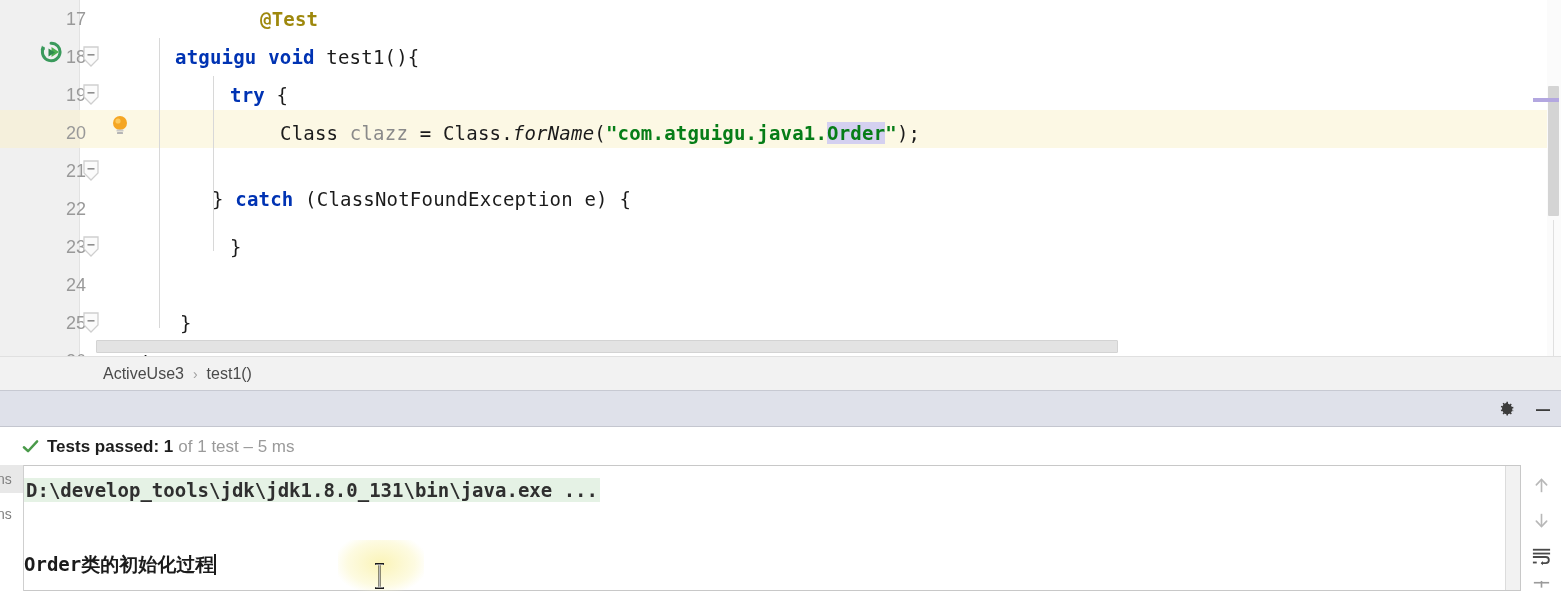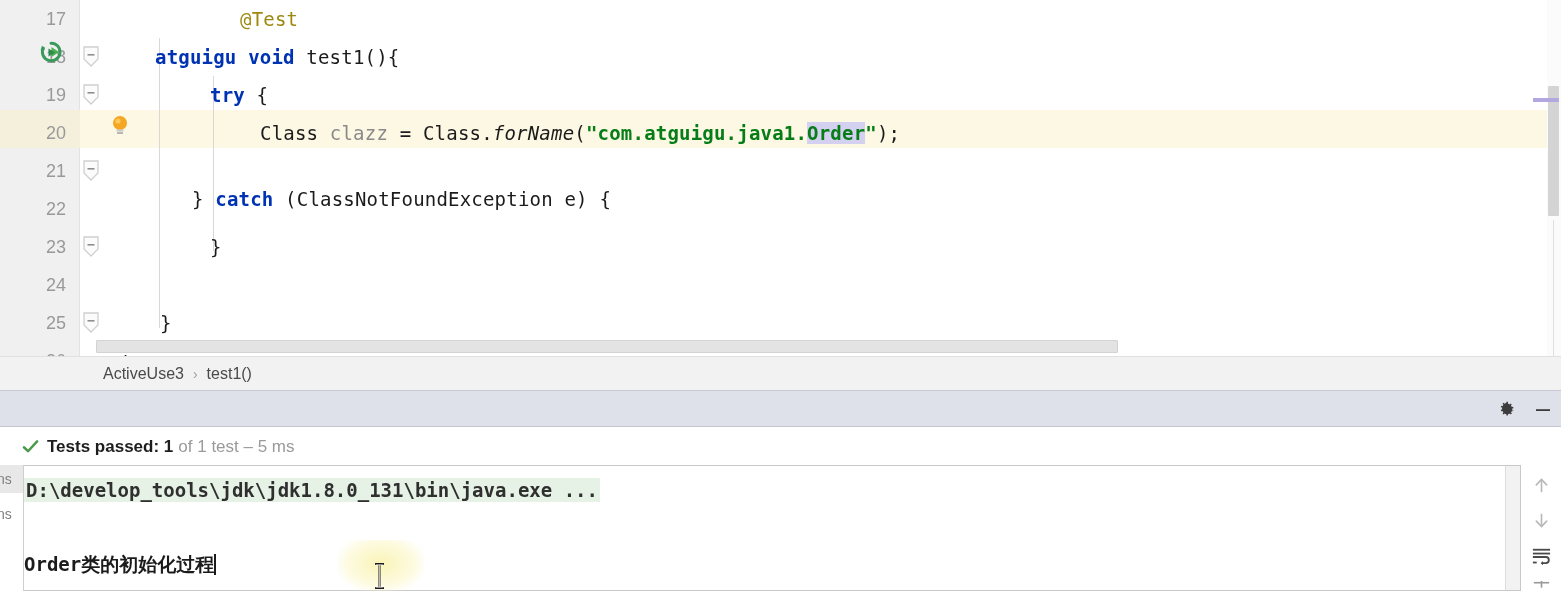--- a/index.html
+++ b/index.html
@@ -53,21 +53,21 @@
   .cur-line-gutter {
     position: absolute;
     left: 0; top: 110px;
     width: 80px; height: 38px;
     background: #f5f0dc;
   }
 
   .code-rows {
     position: absolute;
     left: 0; top: 0;
-    width: 1561px; height: 356px;
+    width: 1561px; height: 356px; padding-left: 20px;
   }
 
   .row {
     position: relative;
     height: 38px;
     line-height: 38px;
     white-space: pre;
   }
 
   .lnum {
@@ -346,21 +346,21 @@
     <div class="gutter-bg"></div>
     <div class="fold-bg"></div>
 
     <div class="cur-line"></div>
     <div class="cur-line-gutter"></div>
 
     <div class="iguide" style="left:159px; top:38px; height:290px;"></div>
     <div class="iguide" style="left:213px; top:76px; height:175px;"></div>
 
     <div class="code-rows" id="code-rows">
-        <div class="row"><span class="lnum">17</span><span class="code" style="left: 240px;"><span class="anno">@Test</span></span></div>
+        <div class="row"><span class="lnum">17</span><span class="code" style="left: 240px; font-weight: bold;"><span class="anno">@Test</span></span></div>
         <div class="row"><span class="lnum">18</span><span class="code" style="left: 155px;"><span class="kw">atguigu</span><span class="plain"> </span><span class="kw">void</span><span class="plain"> test1(){</span></span></div>
         <div class="row"><span class="lnum">19</span><span class="code" style="left: 210px;"><span class="kw">try</span><span class="plain"> {</span></span></div>
         <div class="row"><span class="lnum">20</span><span class="code" style="left: 260px;"><span class="plain">Class </span><span class="fieldvar">clazz</span><span class="plain"> = Class.</span><span class="ital">forName</span><span class="plain">(</span><span class="str">"com.atguigu.java1.</span><span class="str sel">Order</span><span class="str">"</span><span class="plain">);</span></span></div>
         <div class="row"><span class="lnum">21</span><span class="code" style="left: 192px; margin-top: 28px;"><span class="plain">} </span><span class="kw">catch</span><span class="plain"> (ClassNotFoundException e) {</span></span></div>
         <div class="row"><span class="lnum">22</span></div>
         <div class="row"><span class="lnum">23</span><span class="code" style="left: 210px;"><span class="plain">}</span></span></div>
         <div class="row"><span class="lnum">24</span><span class="code" style="left: 120px;"></span></div>
         <div class="row"><span class="lnum">25</span><span class="code" style="left: 160px;"><span class="plain">}</span></span></div>
         <div class="row"><span class="lnum">26</span><span class="code" style="left: 120px;"><span class="plain">}</span></span></div>
       </div>

